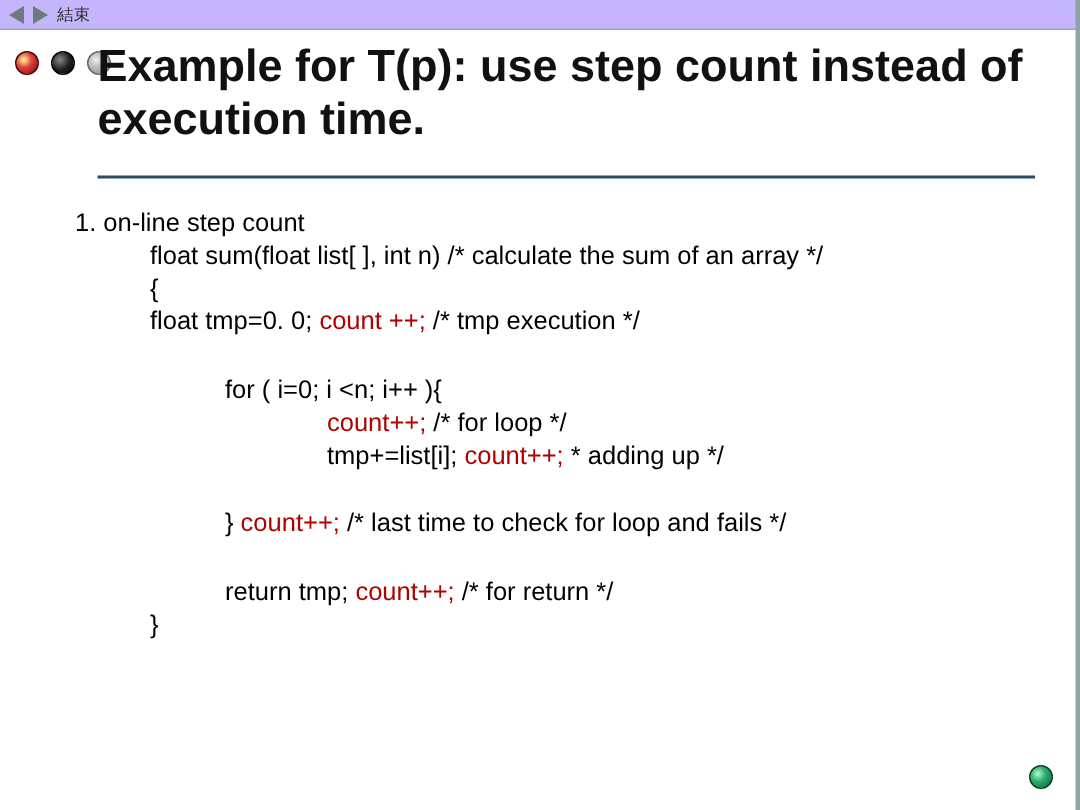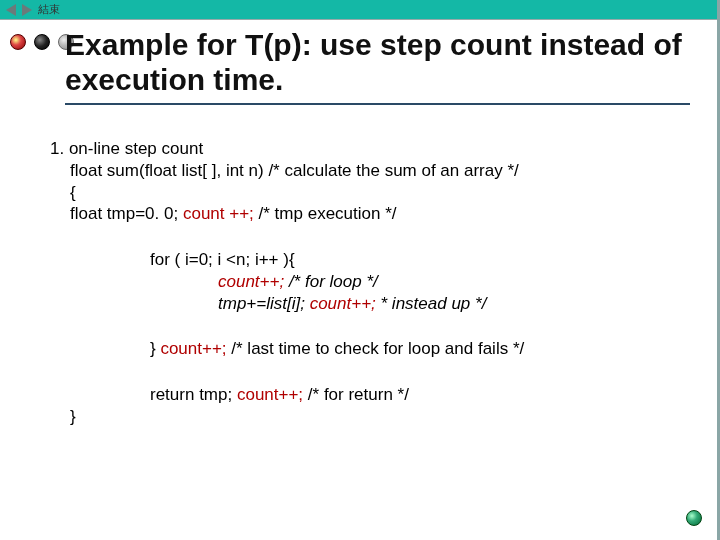--- a/index.html
+++ b/index.html
@@ -6,21 +6,21 @@
   body {
     width: 720px;
     height: 540px;
     background: #fff;
     font-family: Arial, "Microsoft JhengHei", sans-serif;
     position: relative;
     overflow: hidden;
   }
   .topbar {
     height: 20px;
-    background: #14b8a6;
+    background: #c4b5fd;
     border-bottom: 1px solid #9aa;
     display: flex;
     align-items: center;
     gap: 6px;
     padding-left: 6px;
     font-size: 11px;
     color: #333;
   }
   .nav-tri {
     width: 0; height: 0;
@@ -54,37 +54,37 @@
     top: 28px;
     left: 65px;
     right: 30px;
   }
   .title {
     font-family: "Arial Black", Arial, sans-serif;
     font-weight: 900;
     font-size: 30px;
     line-height: 1.15;
     color: #111;
-    padding-bottom: 6px;
+    padding-bottom: 20px;
     border-bottom: 2px solid #2a4a66;
   }
   .content {
     position: absolute;
     top: 138px;
     left: 50px;
     right: 18px;
     font-size: 17px;
     line-height: 1.28;
     color: #000;
     font-family: Arial, sans-serif;
   }
   .l0 { margin-left: 0; }
-  .l1 { margin-left: 20px; }
+  .l1 { margin-left: 50px; }
   .l2 { margin-left: 100px; margin-top: 24px; }
-  .l3 { margin-left: 168px; font-style: italic; }
+  .l3 { margin-left: 168px; }
   .kw { color: #b00000; }
   .edge-r {
     position: absolute;
     top: 0; right: 0; width: 3px; height: 100%;
     background: #8aa6a6;
   }
 </style>
 </head>
 <body>
 
@@ -109,21 +109,21 @@
   <div class="l1">float sum(float list[ ], int n)  /* calculate the sum of an array */</div>
   <div class="l1">{</div>
   <div class="l1">
     <span>float tmp=0. 0; </span><span class="kw">count ++;</span><span>          /* tmp execution */</span>
   </div>
   <div class="l2">for ( i=0; i &lt;n; i++ ){</div>
   <div class="l3">
     <span class="kw">count++;</span><span>             /* for loop */</span>
   </div>
   <div class="l3">
-    <span>tmp+=list[i];   </span><span class="kw">count++;</span><span>   * instead up */</span>
+    <span>tmp+=list[i];   </span><span class="kw">count++;</span><span>   * adding up */</span>
   </div>
   <div class="l2">
     <span>}          </span><span class="kw">count++;</span><span> /* last time to check for loop and fails */</span>
   </div>
   <div class="l2">
     <span>return tmp;   </span><span class="kw">count++;</span><span>      /* for return */</span>
   </div>
   <div class="l1">}</div>
 </div>
 

